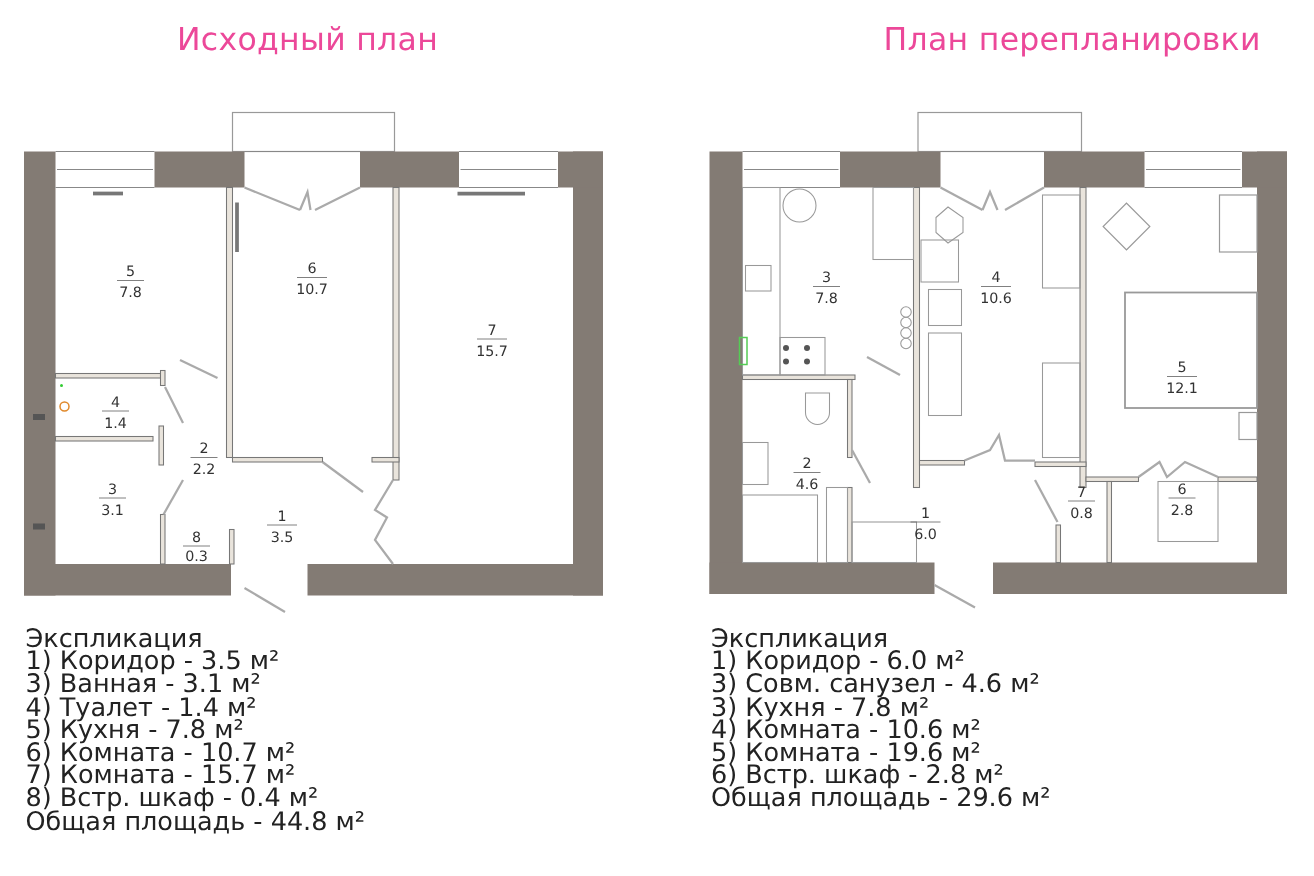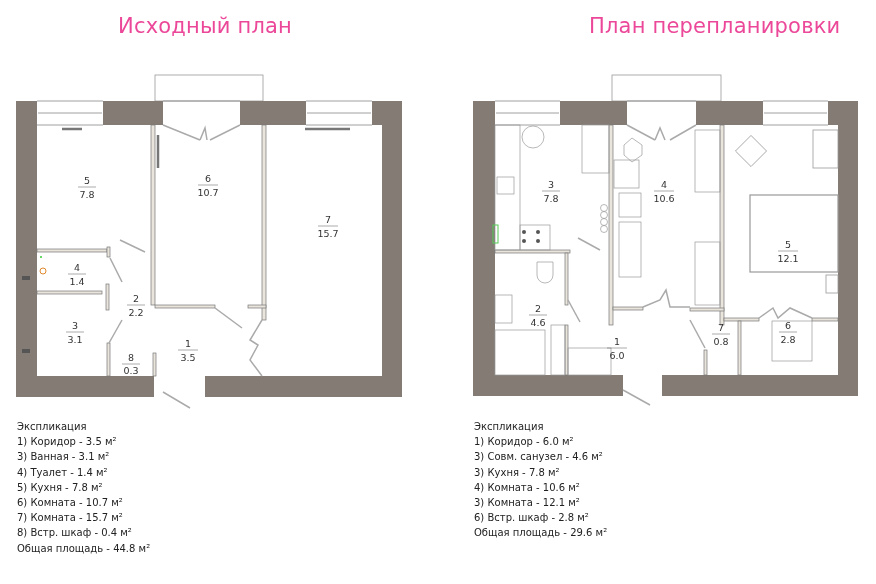--- a/index.html
+++ b/index.html
@@ -1,19 +1,19 @@
 <!DOCTYPE html>
 <html><head>
 <meta charset="utf-8">
 <style>
   html, body { margin:0; padding:0; background:#ffffff; }
   body { width:876px; height:584px; position:relative; overflow:hidden; font-family:"DejaVu Sans", sans-serif; color:#222; }
   .title { position:absolute; top:14px; font-size:21px; color:#ec4899; font-family:"DejaVu Sans", sans-serif; font-weight:normal; letter-spacing:0.2px; }
   .plan { position:absolute; top:60px; }
-  .legend { position:absolute; font-size:10px; line-height:15.2px; color:#222; }
+  .legend { position:absolute; font-size:17px; line-height:15.2px; color:#222; }
   .room-label { font-family:"DejaVu Sans", sans-serif; font-size:9.5px; fill:#333; text-anchor:middle; }
 </style>
 </head>
 <body>
 
 <div class="title" style="left:118px;">Исходный план</div>
 <div class="title" style="left:567px;margin-left:22px;">План перепланировки</div>
 
 <svg class="plan" style="left:0;" width="438" height="360" viewBox="0 60 438 360" xmlns="http://www.w3.org/2000/svg">
 
@@ -244,16 +244,16 @@
   <div>8) Встр. шкаф - 0.4 м²</div>
   <div>Общая площадь - 44.8 м²</div>
 </div>
 
 <div class="legend" style="left:474px; top:419px;">
   <div>Экспликация</div>
   <div>1) Коридор - 6.0 м²</div>
   <div>3) Совм. санузел - 4.6 м²</div>
   <div>3) Кухня - 7.8 м²</div>
   <div>4) Комната - 10.6 м²</div>
-  <div>3) Комната - 12.1 м²</div>
+  <div>5) Комната - 19.6 м²</div>
   <div>6) Встр. шкаф - 2.8 м²</div>
   <div>Общая площадь - 29.6 м²</div>
 </div>
 
 </body></html>

